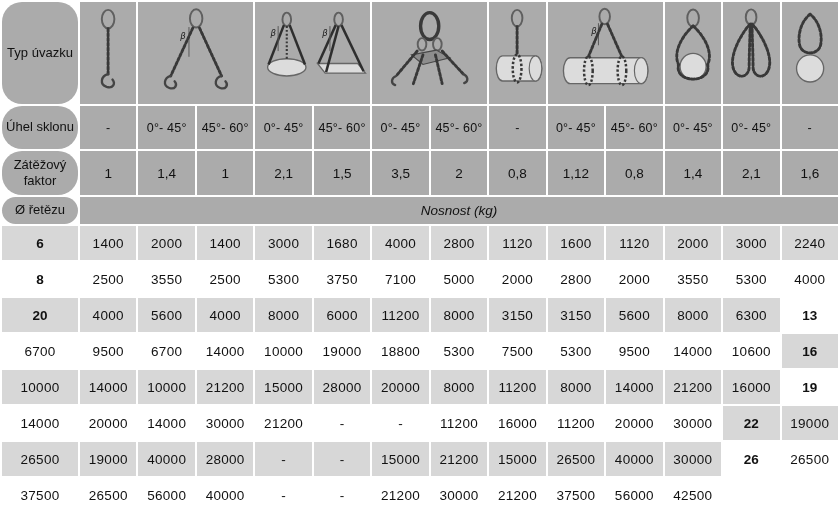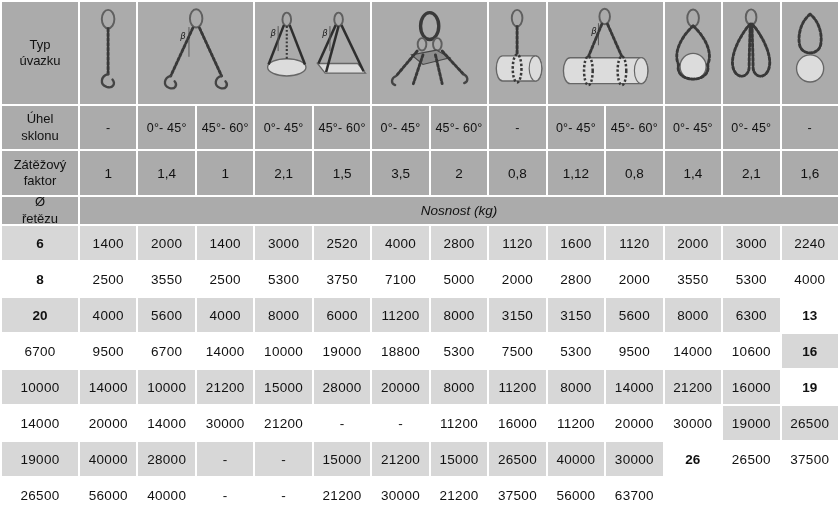--- a/index.html
+++ b/index.html
@@ -20,21 +20,21 @@
   }
   .cell {
     display:flex; align-items:center; justify-content:center;
     text-align:center; overflow:hidden;
   }
   .hdr  { background:#ababab; }
   .shade{ background:#d7d7d7; }
   .white{ background:#ffffff; }
   .span2  { grid-column:span 2; }
   .span13 { grid-column:span 13;font-style:italic; }
-  .rowlabel { font-size:13px; line-height:1.25; padding:0 20px; }
+  .rowlabel { font-size:13px; line-height:1.25; padding:0 0;border-radius:20px; }
   .angle { font-size:12.5px; letter-spacing:0.2px; }
   .factor{ font-size:13.5px; }
   .caphead { font-size:13.5px; }
   .num { font-size:13.5px; letter-spacing:0.3px; }
   .diam { font-weight:bold; font-size:13.5px; }
   .imgcell svg { width:96%; height:96%; }
   
   .link    { fill:none; stroke:#5f5f5f; stroke-width:2; }
   .biglink { fill:none; stroke:#3a3a3a; stroke-width:3.5; }
   .chain   { fill:none; stroke:#383838; stroke-width:3; stroke-dasharray:2.8 2.1; stroke-linecap:round; }
@@ -188,21 +188,21 @@
     <div class="cell hdr factor">1,6</div>
 
     <div class="cell hdr rowlabel">Ø řetězu</div>
     <div class="cell hdr span13 caphead">Nosnost (kg)</div>
 
   <div class="cell diam shade">6</div>
       <div class="cell num shade">1400</div>
       <div class="cell num shade">2000</div>
       <div class="cell num shade">1400</div>
       <div class="cell num shade">3000</div>
-      <div class="cell num shade">2520</div>
+      <div class="cell num shade">1680</div>
       <div class="cell num shade">4000</div>
       <div class="cell num shade">2800</div>
       <div class="cell num shade">1120</div>
       <div class="cell num shade">1600</div>
       <div class="cell num shade">1120</div>
       <div class="cell num shade">2000</div>
       <div class="cell num shade">3000</div>
       <div class="cell num shade">2240</div>
       <div class="cell diam white">8</div>
       <div class="cell num white">2500</div>
@@ -265,20 +265,21 @@
       <div class="cell num white">14000</div>
       <div class="cell num white">30000</div>
       <div class="cell num white">21200</div>
       <div class="cell num white">-</div>
       <div class="cell num white">-</div>
       <div class="cell num white">11200</div>
       <div class="cell num white">16000</div>
       <div class="cell num white">11200</div>
       <div class="cell num white">20000</div>
       <div class="cell num white">30000</div>
+      <div class="cell diam shade">22</div>
       <div class="cell num shade">19000</div>
       <div class="cell num shade">26500</div>
       <div class="cell num shade">19000</div>
       <div class="cell num shade">40000</div>
       <div class="cell num shade">28000</div>
       <div class="cell num shade">-</div>
       <div class="cell num shade">-</div>
       <div class="cell num shade">15000</div>
       <div class="cell num shade">21200</div>
       <div class="cell num shade">15000</div>
@@ -291,15 +292,15 @@
       <div class="cell num white">26500</div>
       <div class="cell num white">56000</div>
       <div class="cell num white">40000</div>
       <div class="cell num white">-</div>
       <div class="cell num white">-</div>
       <div class="cell num white">21200</div>
       <div class="cell num white">30000</div>
       <div class="cell num white">21200</div>
       <div class="cell num white">37500</div>
       <div class="cell num white">56000</div>
-      <div class="cell num white">63700</div>
+      <div class="cell num white">42500</div>
     </div>
 </div>
 
 </body></html>

